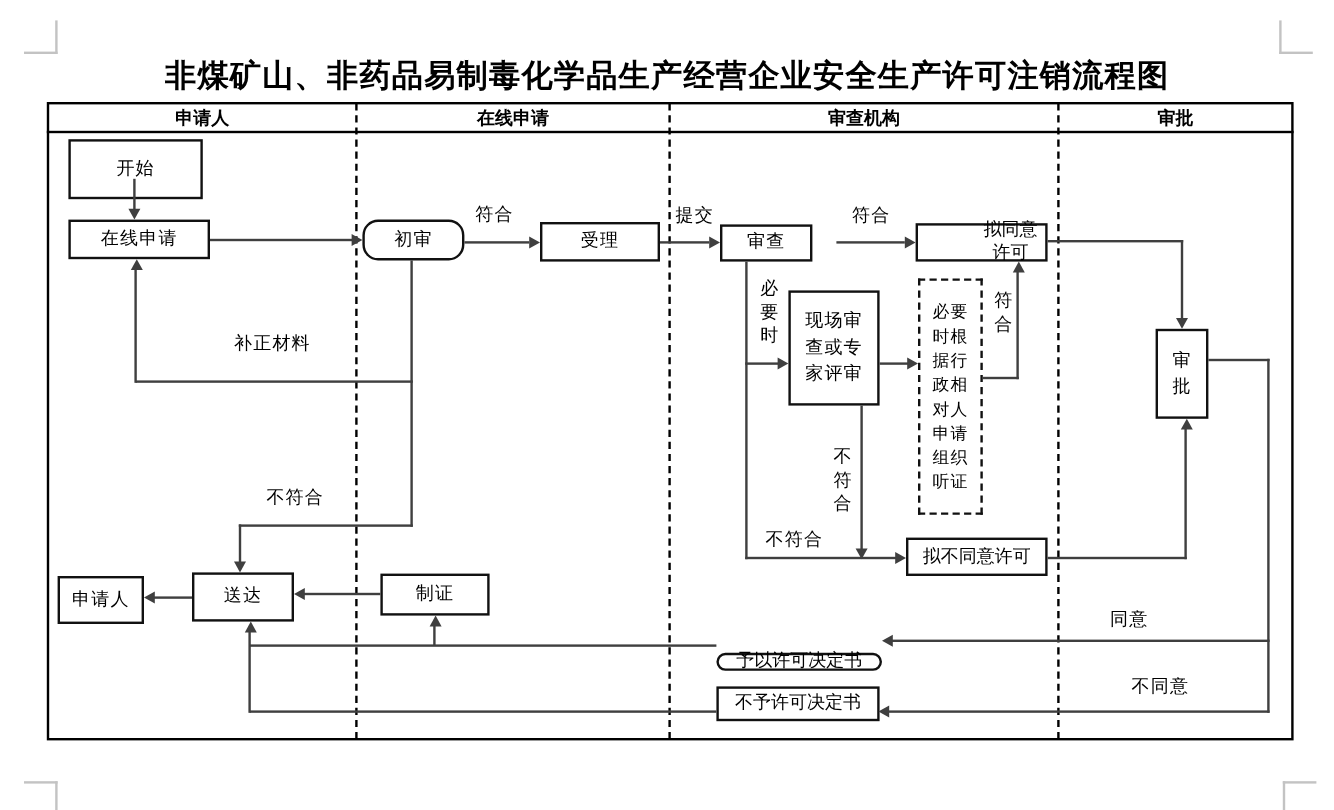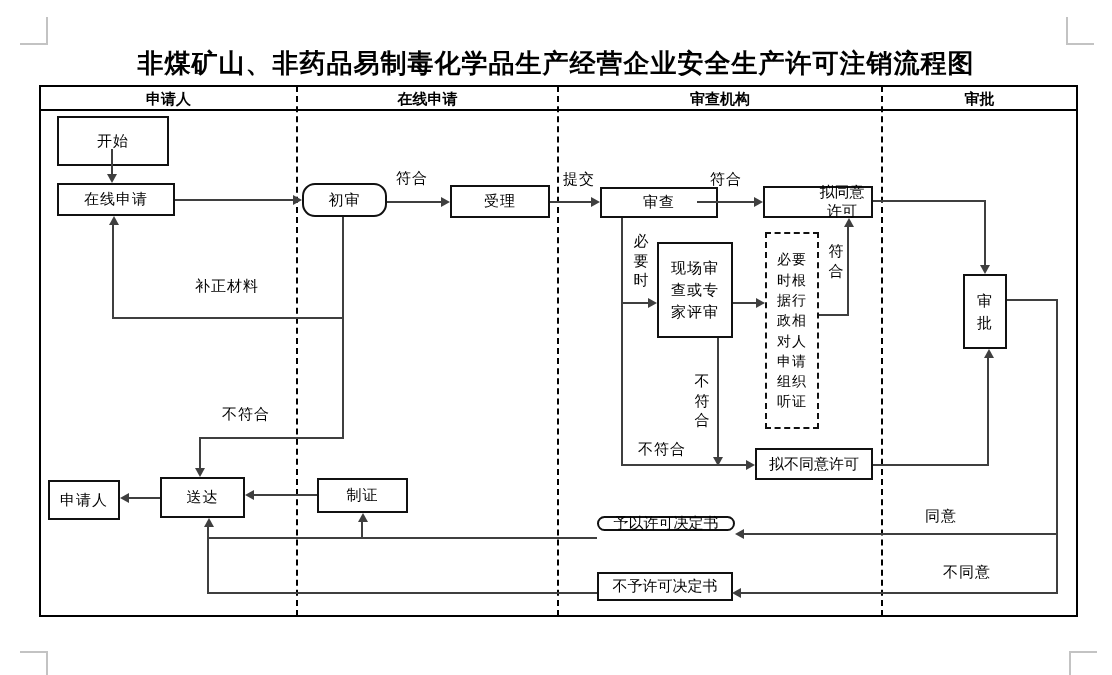--- a/index.html
+++ b/index.html
@@ -60,27 +60,27 @@
 
 <div class="lanehead" style="left:41px;width:255px;">申请人</div>
 <div class="lanehead" style="left:298px;width:259px;">在线申请</div>
 <div class="lanehead" style="left:559px;width:322px;">审查机构</div>
 <div class="lanehead" style="left:883px;width:193px;">审批</div>
 
 <div class="box" style="left:57px;top:116px;width:112px;height:50px;">开始</div>
 <div class="box" style="left:57px;top:183px;width:118px;height:33px;">在线申请</div>
 <div class="box" style="left:302px;top:183px;width:85px;height:34px;border-radius:13px;">初审</div>
 <div class="box" style="left:450px;top:185px;width:100px;height:33px;">受理</div>
-<div class="box" style="left:600px;top:187px;width:118px;height:31px;">审查</div>
+<div class="box" style="left:600px;top:187px;width:77px;height:31px;">审查</div>
 <div class="box" style="left:763px;top:186px;width:110px;height:32px;letter-spacing:0;padding-left:48px;">拟同意许可</div>
 <div class="box vtext" style="left:657px;top:242px;width:76px;height:96px;padding:4px 10px;">现场审查或专家评审</div>
 <div class="box dashed vtext" style="left:765px;top:232px;width:54px;height:197px;padding:4px 9px;font-size:14px;">必要时根据行政相对人申请组织听证</div>
 <div class="box" style="left:755px;top:448px;width:118px;height:32px;letter-spacing:0;">拟不同意许可</div>
 <div class="box vtext" style="left:963px;top:274px;width:44px;height:75px;padding:4px 13px;">审批</div>
-<div class="box" style="left:597px;top:516px;width:138px;height:15px;letter-spacing:0;border-radius:12px;">予以许可决定书</div>
+<div class="box" style="left:597px;top:544px;width:138px;height:15px;letter-spacing:0;border-radius:12px;">予以许可决定书</div>
 <div class="box" style="left:597px;top:572px;width:136px;height:29px;letter-spacing:0;">不予许可决定书</div>
 <div class="box" style="left:317px;top:478px;width:91px;height:35px;">制证</div>
 <div class="box" style="left:160px;top:477px;width:85px;height:41px;">送达</div>
 <div class="box" style="left:48px;top:480px;width:72px;height:40px;">申请人</div>
 
 <div class="elabel" style="left:396px;top:169px;">符合</div>
 <div class="elabel" style="left:563px;top:170px;">提交</div>
 <div class="elabel" style="left:710px;top:170px;">符合</div>
 <div class="elabel vert" style="left:633px;top:231px;">必要时</div>
 <div class="elabel vert" style="left:828px;top:241px;">符合</div>

